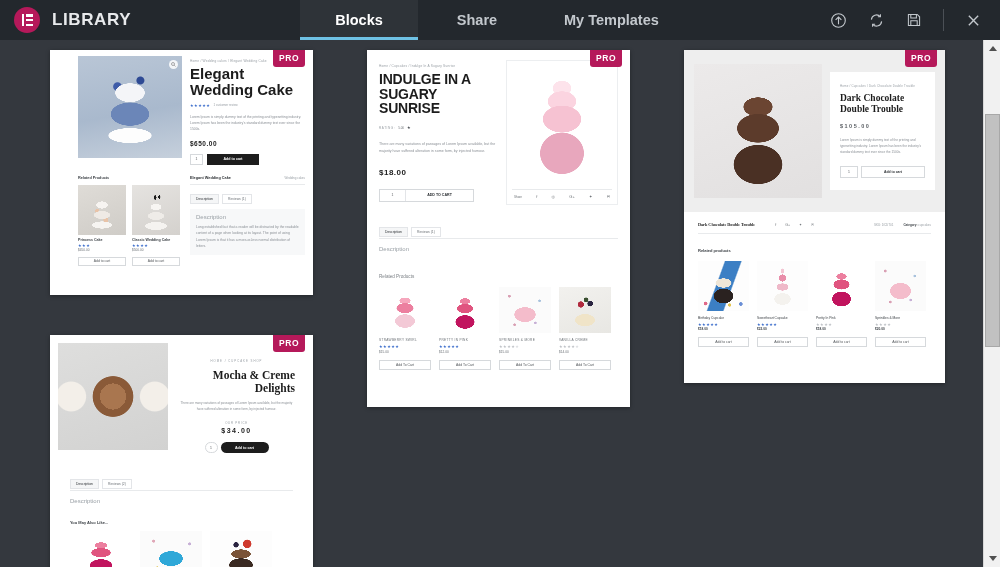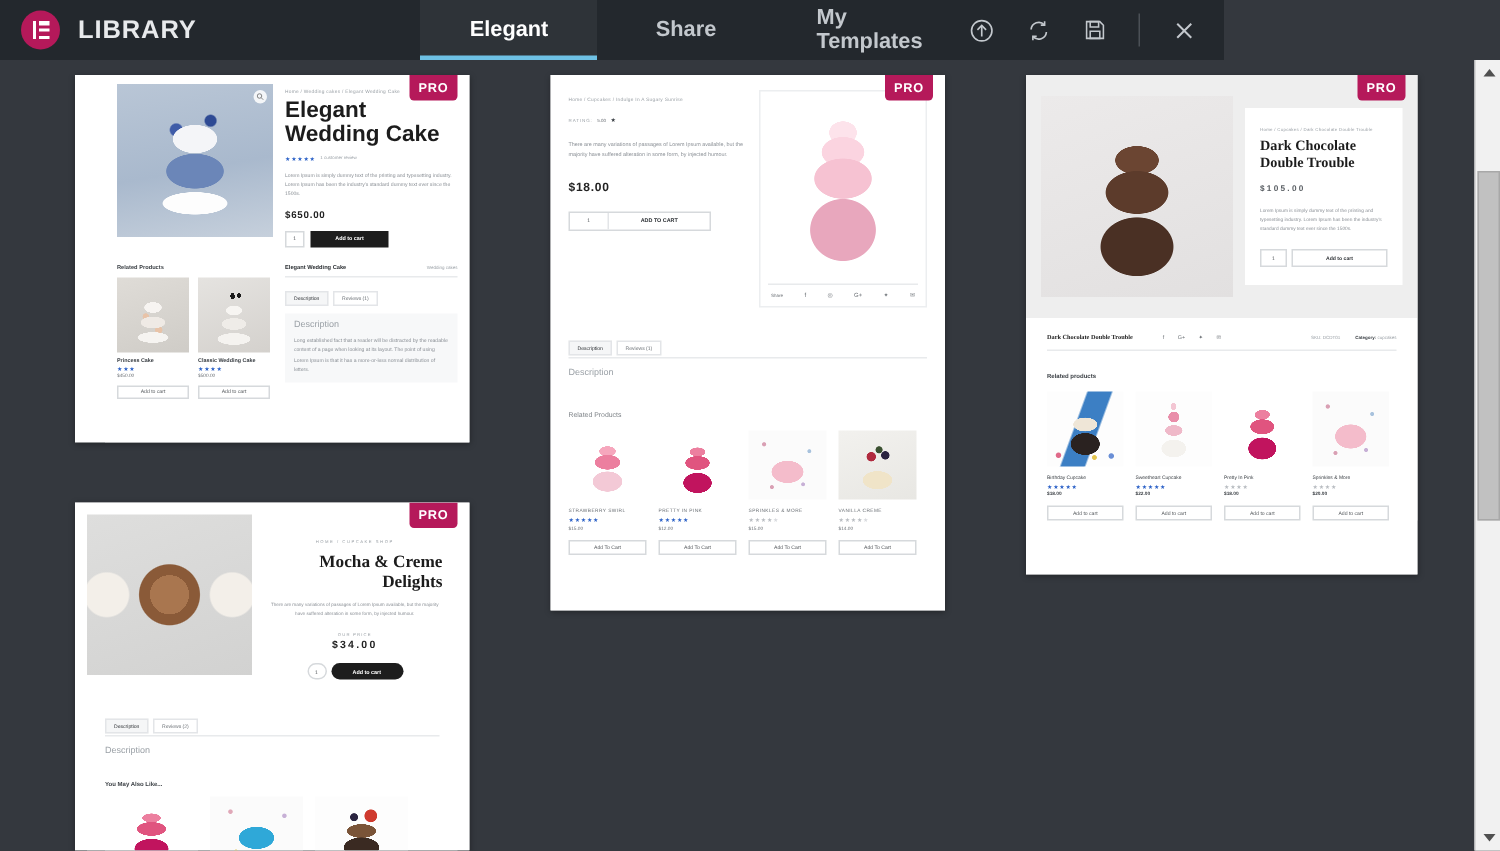--- a/index.html
+++ b/index.html
@@ -5,21 +5,21 @@
   * { box-sizing: border-box; margin: 0; padding: 0; }
   html, body {
     width: 1000px; height: 567px;
     overflow: hidden;
     font-family: "Liberation Sans", sans-serif;
     background: #34383e;
   }
 
   
   .header {
-    height: 40px; width: 816px;
+    height: 40px; width: 1000px;
     background: #23282d;
     display: flex; align-items: stretch;
     position: relative;
     z-index: 20;
   }
   .brand {
     display: flex; align-items: center;
     padding-left: 14px; gap: 12px;
     width: 300px;
   }
@@ -291,21 +291,21 @@
           <i></i>
           <i></i>
           <i></i>
           <i></i>
         </span>
     </div>
     <div class="brand-title">LIBRARY</div>
   </div>
 
   <div class="tabs">
-    <div class="tab active">Elegant</div>
+    <div class="tab active">Blocks</div>
     <div class="tab">Share</div>
     <div class="tab">My Templates</div>
   </div>
 
   <div class="header-actions">
     <div class="hicon">
       <svg width="17" height="17" viewBox="0 0 20 20" fill="none" stroke="currentColor" stroke-width="1.3">
         <circle cx="10" cy="10" r="8"></circle>
           <path d="M10 14.5V6"></path>
           <path d="M6.6 9.3L10 5.9l3.4 3.4"></path>
@@ -452,20 +452,21 @@
     </div>
 
     <div class="col">
 
       <div class="card" style="width:263px;height:357px;margin-left:9px;">
         <div class="pro-badge">PRO</div>
         <div class="mp" style="position:absolute;inset:0;padding:10px 12px;">
           <div style="display:flex;gap:10px;">
             <div style="flex:1;padding-top:4px;">
               <div class="crumb">Home / Cupcakes / Indulge In A Sugary Sunrise</div>
+              <div class="ttl-blk" style="margin-top:4px;font-size:14px;letter-spacing:-0.2px;">INDULGE IN A SUGARY SUNRISE</div>
               <div style="display:flex;align-items:center;gap:3px;margin-top:9px;">
                 <span style="font-size:3px;color:#9aa0a6;letter-spacing:.6px;">RATING:</span>
                 <span style="font-size:3px;color:#6d7277;">5.00</span>
                 <span style="font-size:4px;color:#3a3f44;">★</span>
               </div>
               <div class="lorem" style="margin-top:11px;font-size:3.6px;">There are many variations of passages of Lorem Ipsum available, but the majority have suffered alteration in some form, by injected humour.</div>
               <div class="price" style="font-size:8px;margin-top:13px;">$18.00</div>
               <div style="display:flex;margin-top:12px;height:13px;border:1px solid #d6d9dc;width:95px;">
                 <div style="width:26px;display:flex;align-items:center;justify-content:center;font-size:3.4px;color:#54585c;border-right:1px solid #e3e5e8;">1</div>
                 <div style="flex:1;display:flex;align-items:center;justify-content:center;font-size:3.6px;font-weight:bold;color:#2b2f33;">ADD TO CART</div>

